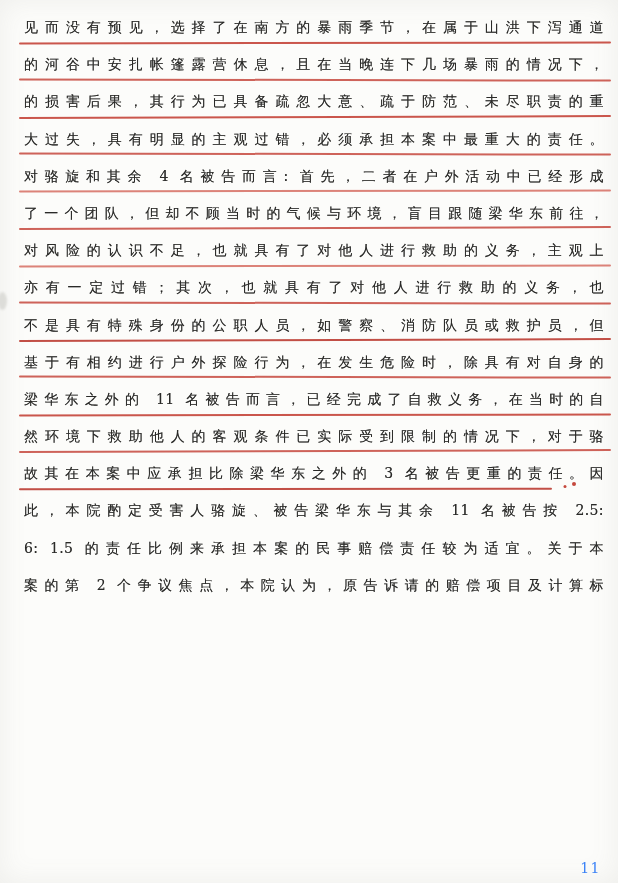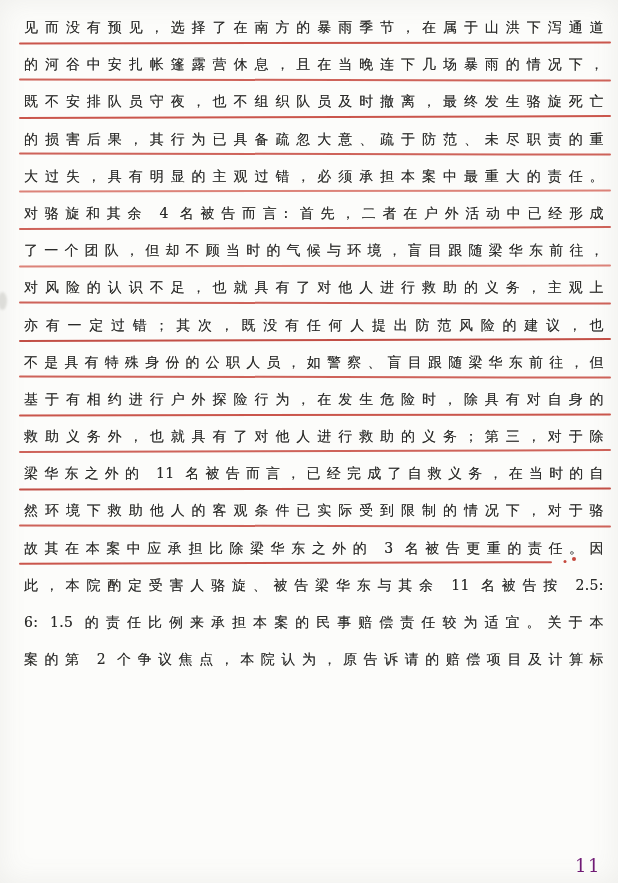--- a/index.html
+++ b/index.html
@@ -66,22 +66,22 @@
     width: 4px;
     height: 4px;
     border-radius: 50%;
     background: #c5483d;
     box-shadow: -9px 2.5px 0 -0.5px #c5483d;
   }
   .page-number {
     position: absolute;
     right: 17px;
     bottom: 7px;
-    font-size: 18px;
-    color: #701a75;
+    font-size: 14px;
+    color: #3b82f6;
     letter-spacing: 1.5px;
     font-family: "DejaVu Serif", "Liberation Serif", serif;
     margin-left: 24px;
   }
   .scan-smudge {
     position: absolute;
     left: -2px;
     top: 292px;
     width: 9px;
     height: 18px;
@@ -91,30 +91,28 @@
     filter: blur(1px);
   }
 </style>
 </head>
 <body>
 
 <div class="page">
   <div class="doc-body">
       <div class="line u">见而没有预见，选择了在南方的暴雨季节，在属于山洪下泻通道</div>
       <div class="line u">的河谷中安扎帐篷露营休息，且在当晚连下几场暴雨的情况下，</div>
-      <div class="line u">既不安排队员守夜，也不组织队员及时撤离，最终发生骆旋死亡</div>
       <div class="line u">的损害后果，其行为已具备疏忽大意、疏于防范、未尽职责的重</div>
       <div class="line u">大过失，具有明显的主观过错，必须承担本案中最重大的责任。</div>
       <div class="line u">对骆旋和其余 4 名被告而言: 首先，二者在户外活动中已经形成</div>
       <div class="line u">了一个团队，但却不顾当时的气候与环境，盲目跟随梁华东前往，</div>
       <div class="line u">对风险的认识不足，也就具有了对他人进行救助的义务，主观上</div>
-      <div class="line u">亦有一定过错；其次，既没有任何人提出防范风险的建议，也</div>
-      <div class="line u">不是具有特殊身份的公职人员，如警察、盲目跟随梁华东前往，但</div>
+      <div class="line u">亦有一定过错；其次，也就具有了对他人进行救助的义务，也</div>
+      <div class="line u">不是具有特殊身份的公职人员，如警察、消防队员或救护员，但</div>
       <div class="line u">基于有相约进行户外探险行为，在发生危险时，除具有对自身的</div>
-      <div class="line u">救助义务外，也就具有了对他人进行救助的义务；第三，对于除</div>
       <div class="line u">梁华东之外的 11 名被告而言，已经完成了自救义务，在当时的自</div>
       <div class="line u">然环境下救助他人的客观条件已实际受到限制的情况下，对于骆</div>
       <div class="line u u-partial">故其在本案中应承担比除梁华东之外的 3 名被告更重的责任。因</div>
       <div class="line">此，本院酌定受害人骆旋、被告梁华东与其余 11 名被告按 2.5:</div>
       <div class="line">6: 1.5 的责任比例来承担本案的民事赔偿责任较为适宜。关于本</div>
       <div class="line">案的第 2 个争议焦点，本院认为，原告诉请的赔偿项目及计算标</div>
     </div>
   <div class="scan-smudge"></div>
   <div class="page-number">11</div>
 </div>

